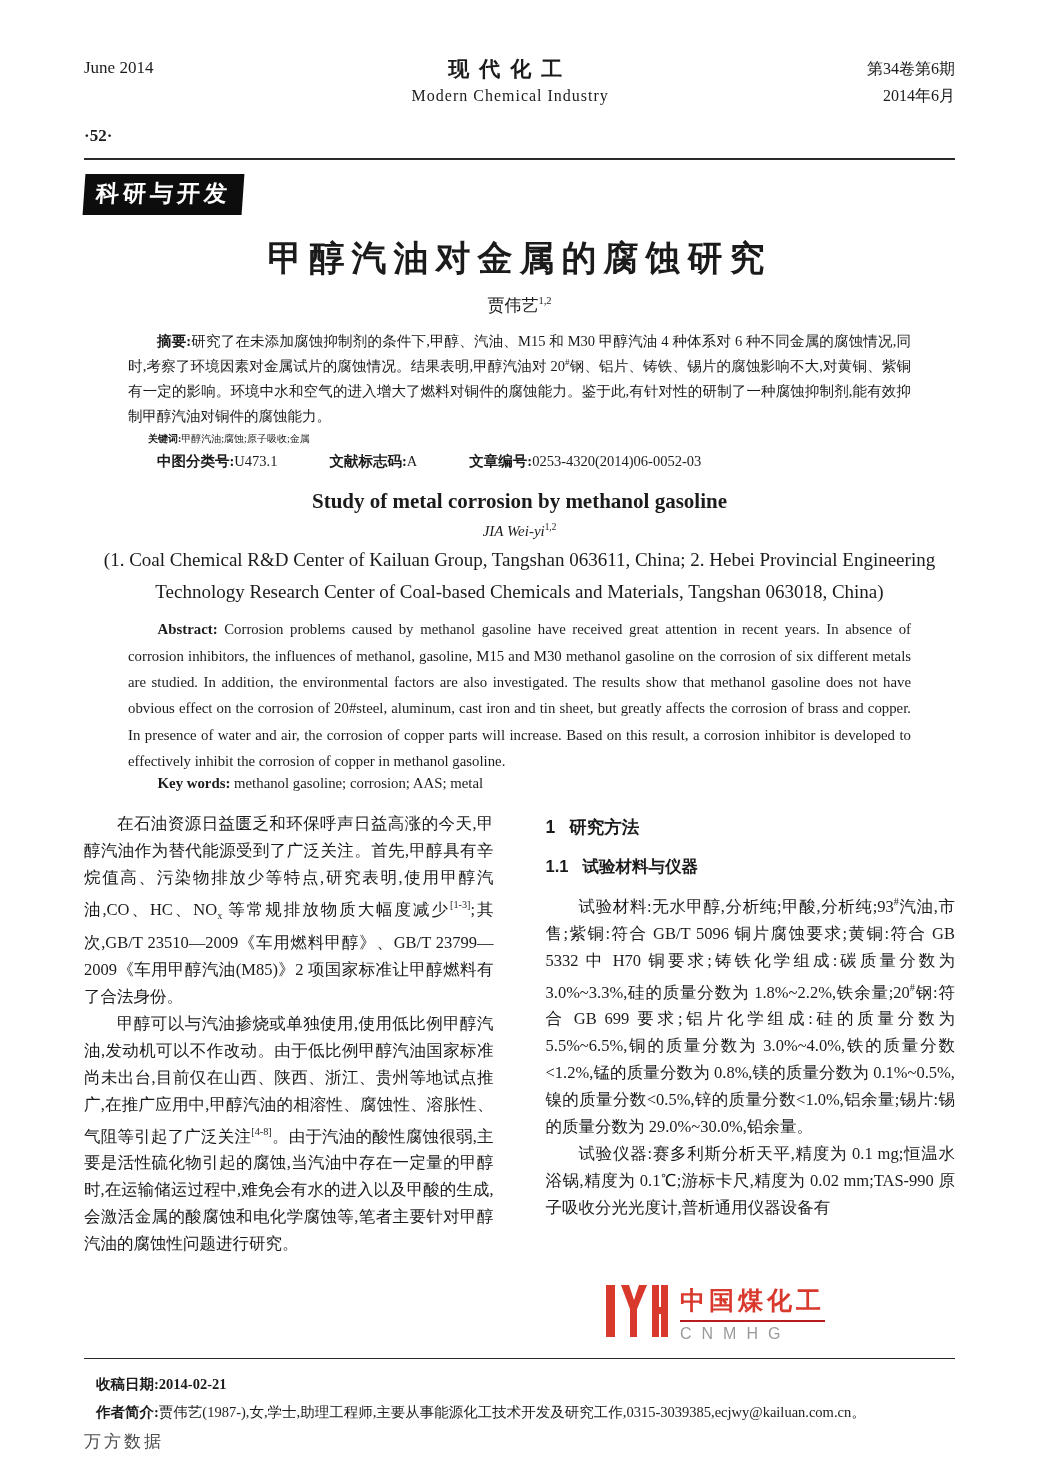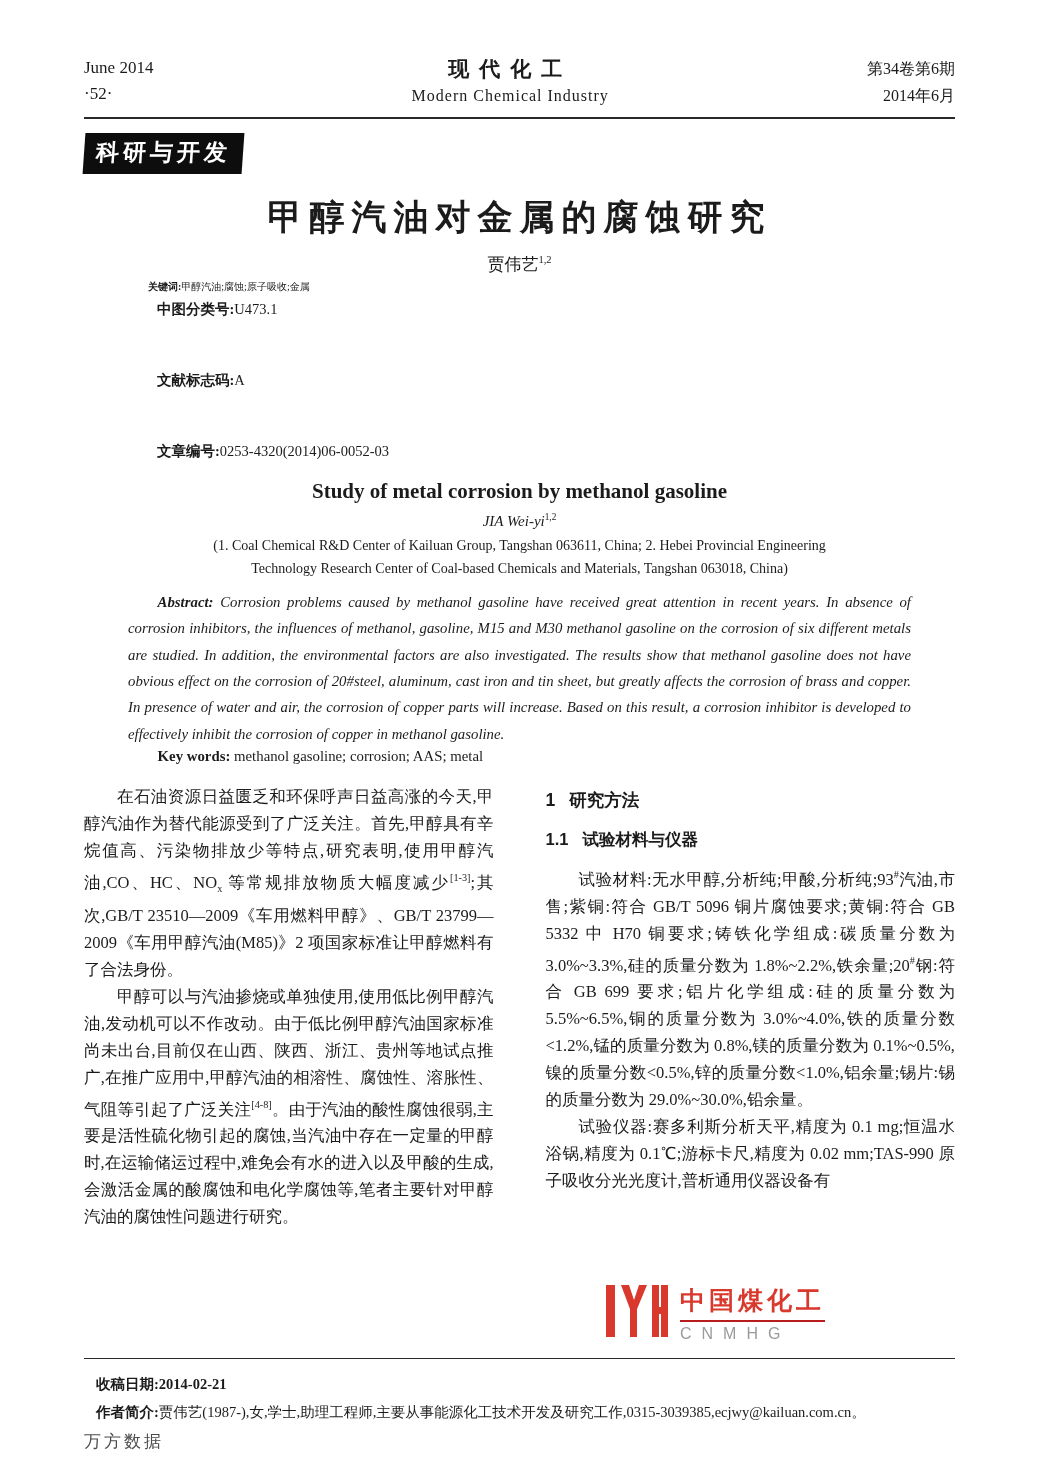--- a/index.html
+++ b/index.html
@@ -7,21 +7,21 @@
     position:relative; width:1039px; height:1478px; margin:0 auto;
     background:#ffffff; color:#1b1b1b; overflow:hidden;
     font-family:"Liberation Serif", serif;
     box-sizing:border-box; padding:55px 84px 0 84px;
   }
   sup, sub { font-size:0.62em; }
 
   
   .hdr { display:flex; justify-content:space-between; align-items:flex-start; }
   .hdr-left { text-align:left; font-size:17px; line-height:1.55; }
-  .hdr-left .pgnum { font-weight:normal; }
+  .hdr-left .pgnum { font-weight:bold;margin-top:42px; }
   .hdr-center { text-align:center; }
   .jname-cn { font-size:21px; font-weight:bold; letter-spacing:10px; }
   .jname-en { font-size:16px; margin-top:4px; letter-spacing:1px; }
   .hdr-right { text-align:right; font-size:16px; line-height:1.7; }
   .hdr-rule { border-top:2px solid #2a2a2a; margin-top:8px; }
 
   
   .badge {
     display:inline-block; margin-top:14px; background:#0d0d0d; color:#ffffff;
     font-family:"Liberation Sans", sans-serif; font-weight:bold;
@@ -31,28 +31,28 @@
 
   
   .title { text-align:center; font-size:35px; font-weight:bold; letter-spacing:7px; margin:20px 0 0 0; }
   .author { text-align:center; font-size:17px; margin-top:12px; }
   .affil { text-align:center; font-size:16px; line-height:1.75; margin-top:6px; }
 
   
   .abs-cn { margin:12px 44px 0 44px; font-size:14.5px; line-height:1.72; text-align:justify; text-indent:2em; }
   .abs-cn .lbl, .kw-cn .lbl, .cls b, .abs-en .lbl, .kw-en .lbl { font-weight:bold; }
   .kw-cn { margin:2px 44px 0 44px; font-size:10px; line-height:1.72; text-indent:2em; }
-  .cls { margin:4px 44px 0 44px; font-size:14.5px; display:flex; gap:52px; padding-left:2em;flex-direction:column; }
+  .cls { margin:4px 44px 0 44px; font-size:14.5px; display:flex; gap:52px; padding-left:2em; }
 
   
   .en-title { text-align:center; font-size:21px; font-weight:bold; margin:18px 0 8px 0; }
   .en-author { text-align:center; font-size:15px; margin-top:6px; }
   .en-author .nm { font-style:italic; }
-  .en-affil { text-align:center; font-size:14px; line-height:1.7; margin-top:4px; }
-  .abs-en { margin:8px 44px 0 44px; font-size:14.8px; line-height:1.78; text-align:justify; text-indent:2em;font-style:italic; }
+  .en-affil { text-align:center; font-size:19px; line-height:1.7; margin-top:4px; }
+  .abs-en { margin:8px 44px 0 44px; font-size:14.8px; line-height:1.78; text-align:justify; text-indent:2em; }
   .kw-en { margin:1px 44px 0 44px; font-size:14.8px; text-indent:2em; }
 
   
   .columns { display:flex; gap:52px; margin-top:18px; }
   .col { flex:1; min-width:0; font-size:16.5px; line-height:27px; text-align:justify; }
   .bp { margin:0; text-indent:2em; }
   .sec1 { font-size:17.5px; font-weight:bold; margin:4px 0 12px 0; font-family:"Liberation Sans", sans-serif; }
   .sec2 { font-size:16.5px; font-weight:bold; margin:0 0 8px 0; font-family:"Liberation Sans", sans-serif; }
   .secnum { margin-right:14px; }
 
@@ -96,20 +96,23 @@
 
   <div class="badge">科研与开发</div>
 
   <h1 class="title">甲醇汽油对金属的腐蚀研究</h1>
 
   <div class="author">
     <span>贾伟艺</span><sup>1,2</sup>
   </div>
 
 
+  <div class="abs-cn">
+    <b class="lbl">摘要:</b><span><span>研究了在未添加腐蚀抑制剂的条件下,甲醇、汽油、M15 和 M30 甲醇汽油 4 种体系对 6 种不同金属的腐蚀情况,同时,考察了环境因素对金属试片的腐蚀情况。结果表明,甲醇汽油对 20</span><sup>#</sup><span>钢、铝片、铸铁、锡片的腐蚀影响不大,对黄铜、紫铜有一定的影响。环境中水和空气的进入增大了燃料对铜件的腐蚀能力。鉴于此,有针对性的研制了一种腐蚀抑制剂,能有效抑制甲醇汽油对铜件的腐蚀能力。</span></span>
+  </div>
 
   <div class="kw-cn">
     <b class="lbl">关键词:</b><span>甲醇汽油;腐蚀;原子吸收;金属</span>
   </div>
 
   <div class="cls">
     <span><b>中图分类号:</b><span>U473.1</span></span>
     <span><b>文献标志码:</b><span>A</span></span>
     <span><b>文章编号:</b><span>0253-4320(2014)06-0052-03</span></span>
   </div>

